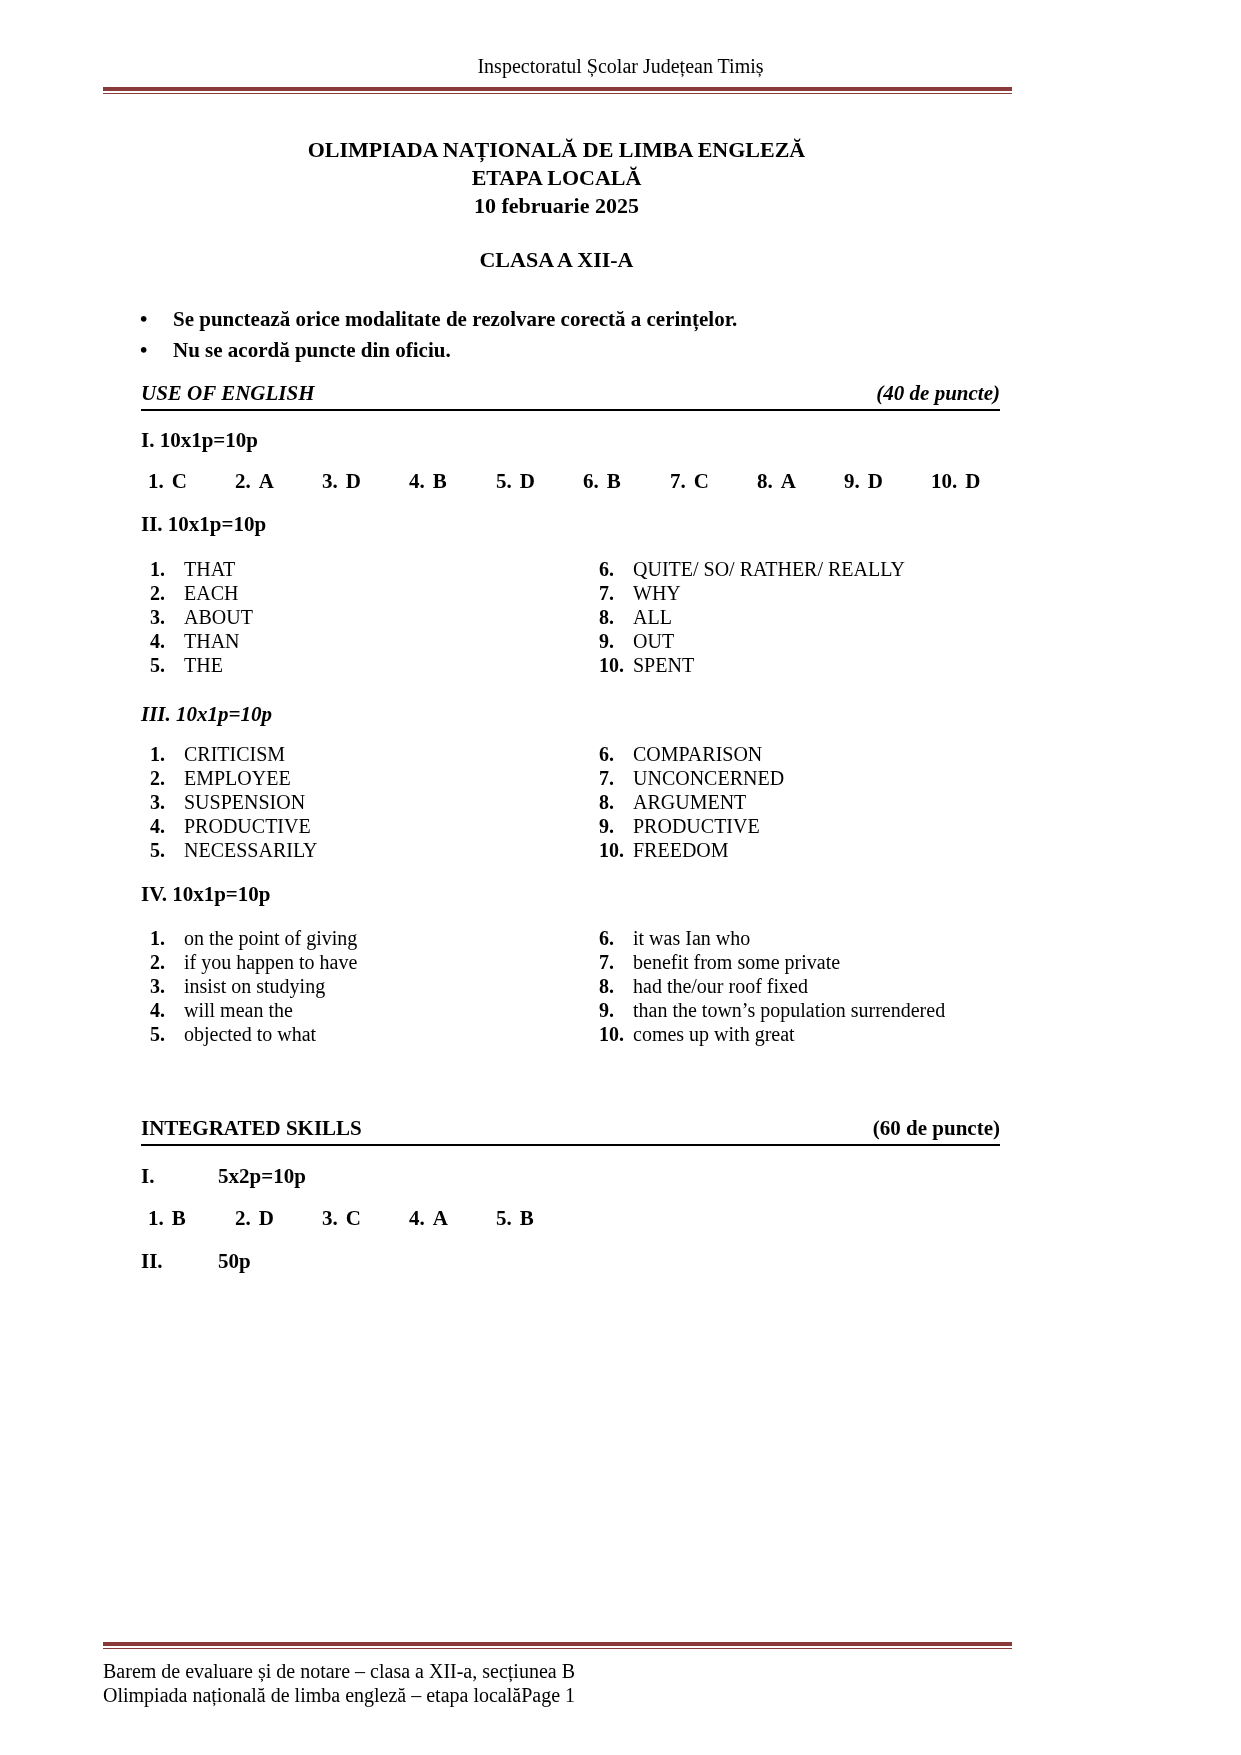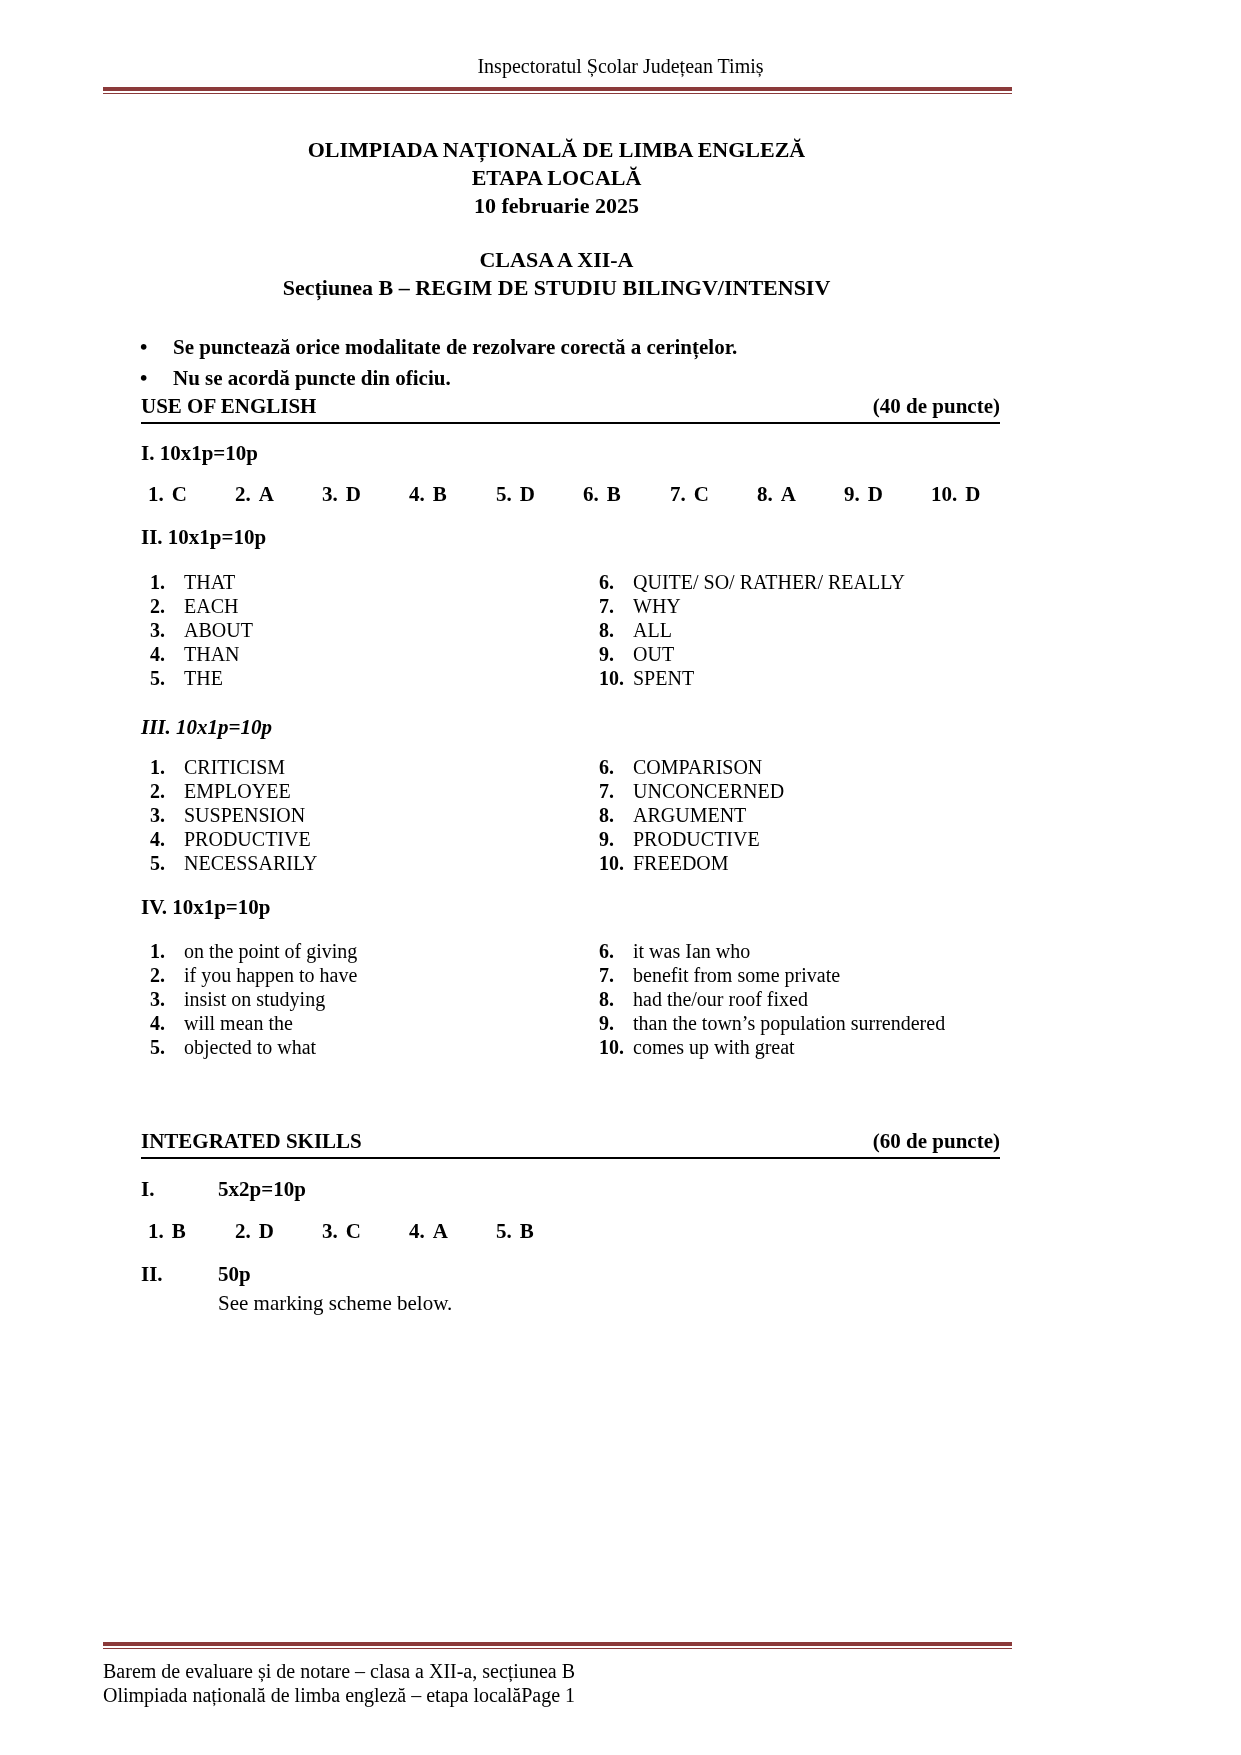--- a/index.html
+++ b/index.html
@@ -81,36 +81,35 @@
   <div class="content">
 
     <div class="title-block" style="margin-top:42px;">
       <div class="title-line">OLIMPIADA NAȚIONALĂ DE LIMBA ENGLEZĂ</div>
       <div class="title-line">ETAPA LOCALĂ</div>
       <div class="title-line">10 februarie 2025</div>
     </div>
 
     <div class="title-block" style="margin-top:26px;">
       <div class="title-line">CLASA A XII-A</div>
-      <div class="title-line">Secțiunea B – REGIM DE STUDIU BILINGV/INTENSIV</div>
     </div>
 
 
     <ul class="notes" style="margin-top:30px;">
       <li class="note">
         <span class="bullet">•</span>
         <span>Se punctează orice modalitate de rezolvare corectă a cerințelor.</span>
       </li>
       <li class="note">
         <span class="bullet">•</span>
         <span>Nu se acordă puncte din oficiu.</span>
       </li>
     </ul>
 
-    <div class="sec-heading" style="">
+    <div class="sec-heading" style="margin-top:15px;font-style:italic;">
       <span>USE OF ENGLISH</span>
       <span>(40 de puncte)</span>
     </div>
 
     <div class="ex-label" style="margin-top:17px;">I. 10x1p=10p</div>
     <div class="answer-row" style="margin-top:16px;gap:8px;">
       <div class="answer-cell"><span class="a-num">1.</span><span class="a-val">C</span></div>
       <div class="answer-cell"><span class="a-num">2.</span><span class="a-val">A</span></div>
       <div class="answer-cell"><span class="a-num">3.</span><span class="a-val">D</span></div>
       <div class="answer-cell"><span class="a-num">4.</span><span class="a-val">B</span></div>
@@ -281,21 +280,20 @@
       <div class="answer-cell"><span class="a-num">2.</span><span class="a-val">D</span></div>
       <div class="answer-cell"><span class="a-num">3.</span><span class="a-val">C</span></div>
       <div class="answer-cell"><span class="a-num">4.</span><span class="a-val">A</span></div>
       <div class="answer-cell"><span class="a-num">5.</span><span class="a-val">B</span></div>
     </div>
 
     <div class="ex-row" style="margin-top:18px;">
       <span class="roman">II.</span>
       <span>50p</span>
     </div>
-    <div class="ex-note" style="margin-top:4px;">See marking scheme below.</div>
 
   </div>
 
   <div class="doc-footer">
     <div class="double-rule">
       <div class="rule-thick"></div>
       <div class="rule-thin"></div>
     </div>
     <div class="footer-line1">Barem de evaluare și de notare – clasa a XII-a, secțiunea B</div>
     <div class="footer-row">

